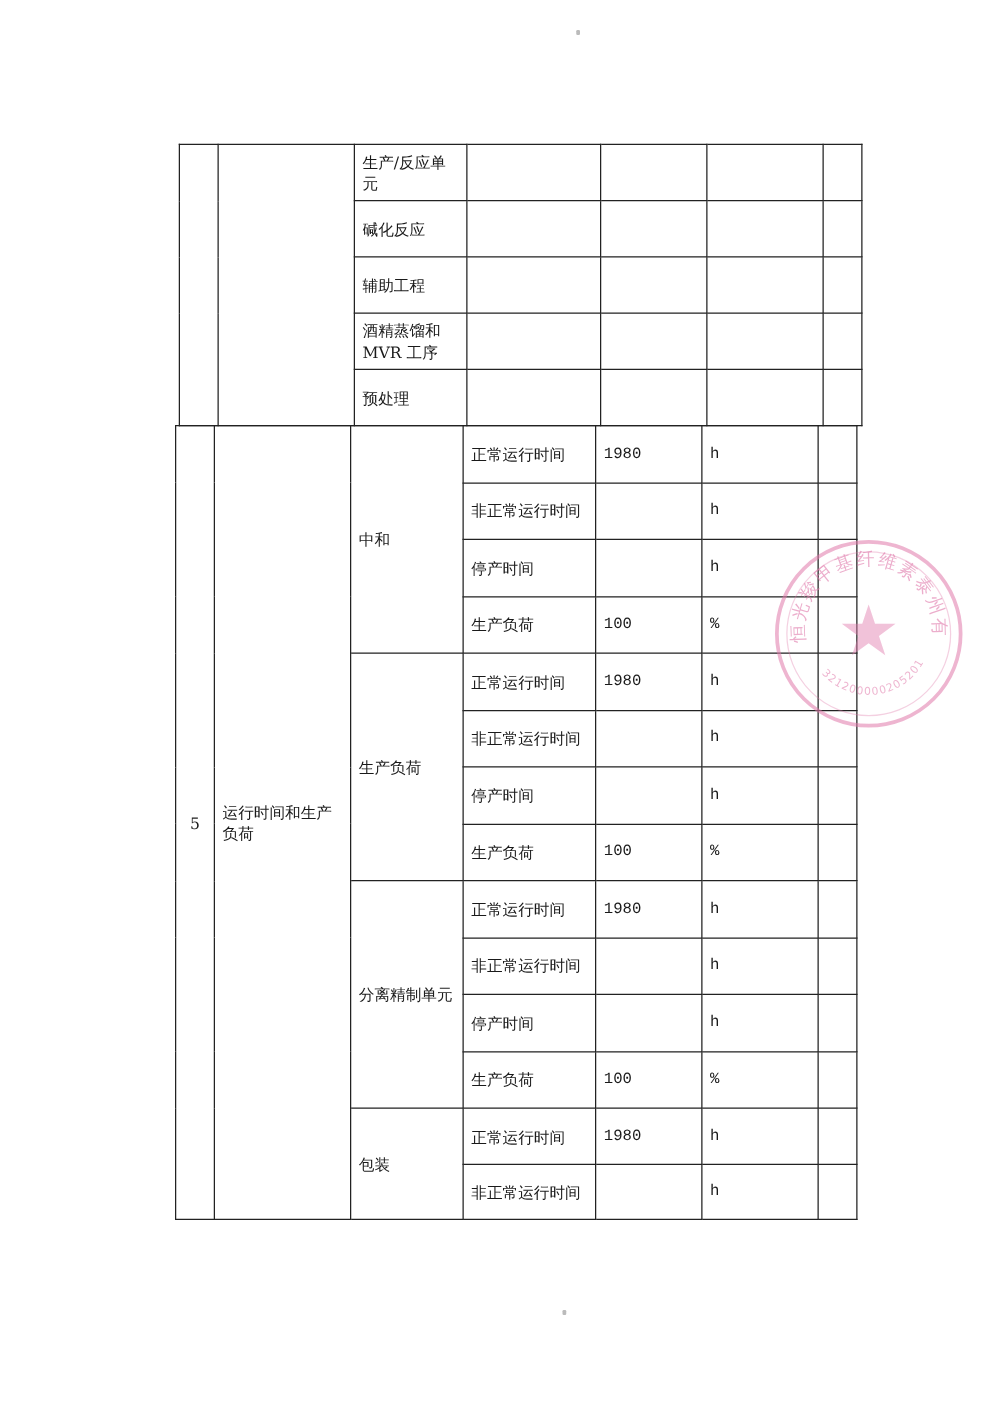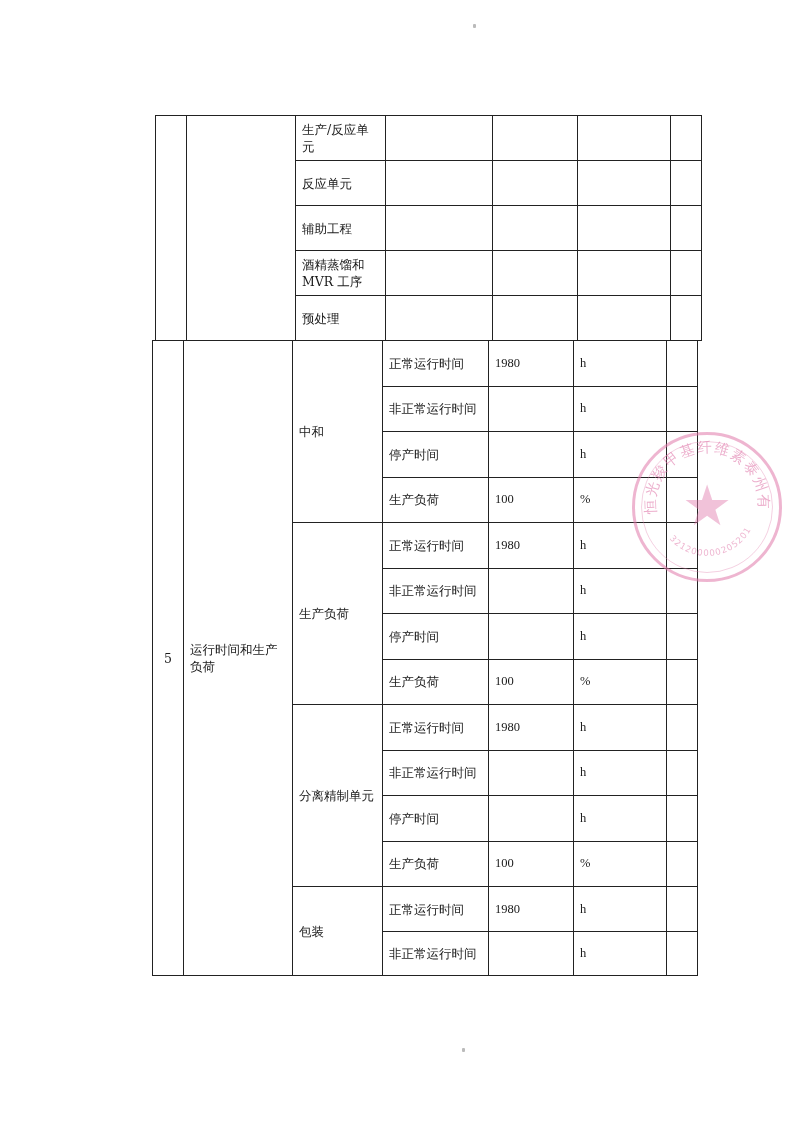--- a/index.html
+++ b/index.html
@@ -1,31 +1,31 @@
 <!DOCTYPE html>
 <html><head>
   <meta charset="utf-8">
   <style>
     html, body { margin: 0; padding: 0; }
     body {
       width: 793px; height: 1122px; background: #ffffff; position: relative; overflow: hidden;
       font-family: "DejaVu Serif", "Liberation Serif", serif; color: #1a1a1a;
     }
-    .page { position: absolute; left: 16px; top: 0; width: 670px; height: 1122px; }
+    .page { position: absolute; left: 4px; top: 0; width: 670px; height: 1122px; }
     table.grid {
       position: absolute; border-collapse: collapse; table-layout: fixed;
     }
     table.grid td {
       border: 1.3px solid #222; padding: 0 6px; vertical-align: middle;
       font-size: 12.5px; line-height: 17px; overflow: hidden;
     }
     #secA { left: 139px; top: 115px; width: 546px; }
     #secB { left: 136px; top: 340px; width: 545px; }
     #secB td.num { text-align: center; padding: 0; }
-    .val { font-family: Liberation Serif, serif; font-size: 13px; }
+    .val { font-family: Liberation Mono, monospace; font-size: 13px; }
     .stamp {
       position: absolute; left: 616px; top: 432px; width: 150px; height: 150px; border-radius: 50%;
       border: 3px solid rgba(224, 120, 170, 0.55); box-sizing: border-box; pointer-events: none;
     }
     .stamp .inner {
       position: absolute; left: 6px; top: 6px; right: 6px; bottom: 6px; border-radius: 50%;
       border: 1px solid rgba(224, 120, 170, 0.35);
     }
     .stamp .star {
       position: absolute; left: 50%; top: 50%; transform: translate(-50%, -52%);
@@ -55,21 +55,21 @@
       <tr style="height:45px">
         <td rowspan="5"></td>
         <td rowspan="5"></td>
         <td>生产/反应单元</td>
         <td></td>
         <td></td>
         <td></td>
         <td></td>
       </tr>
       <tr style="height:45px">
-        <td>反应单元</td>
+        <td>碱化反应</td>
         <td></td>
         <td></td>
         <td></td>
         <td></td>
       </tr>
       <tr style="height:45px">
         <td>辅助工程</td>
         <td></td>
         <td></td>
         <td></td>

